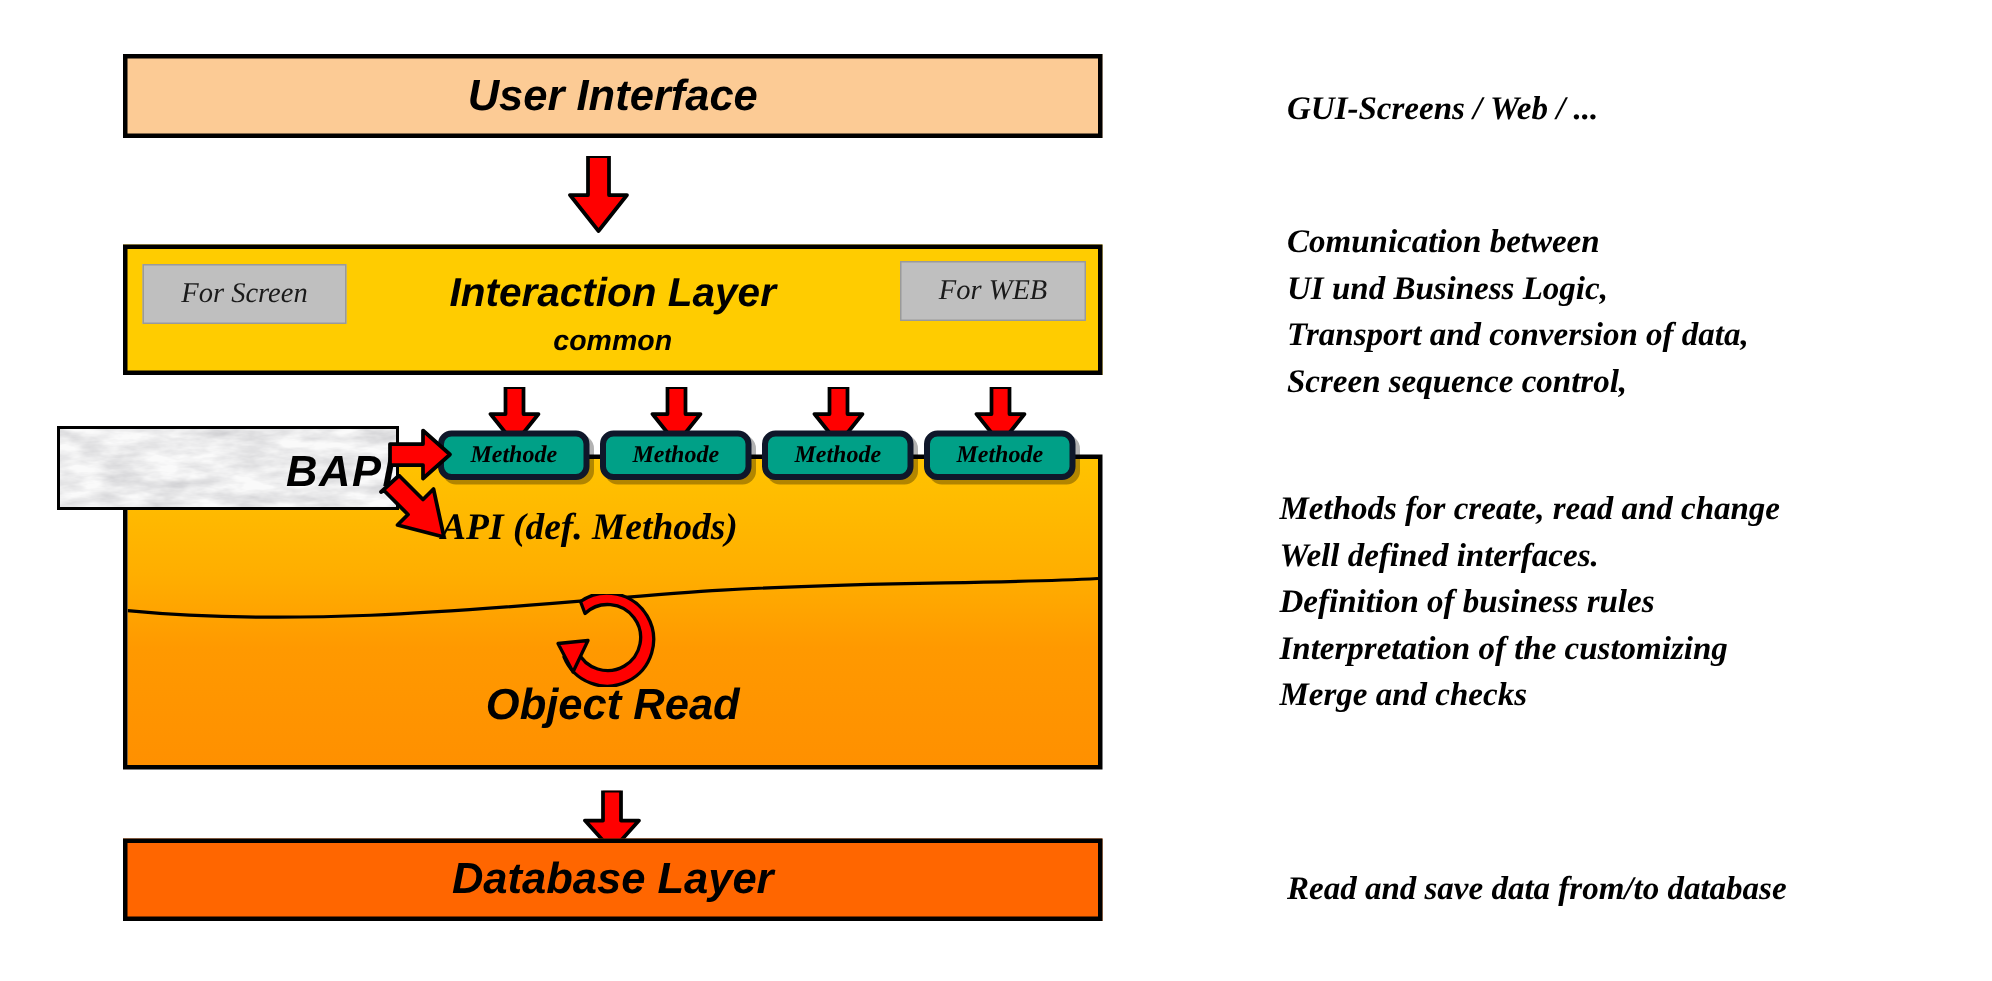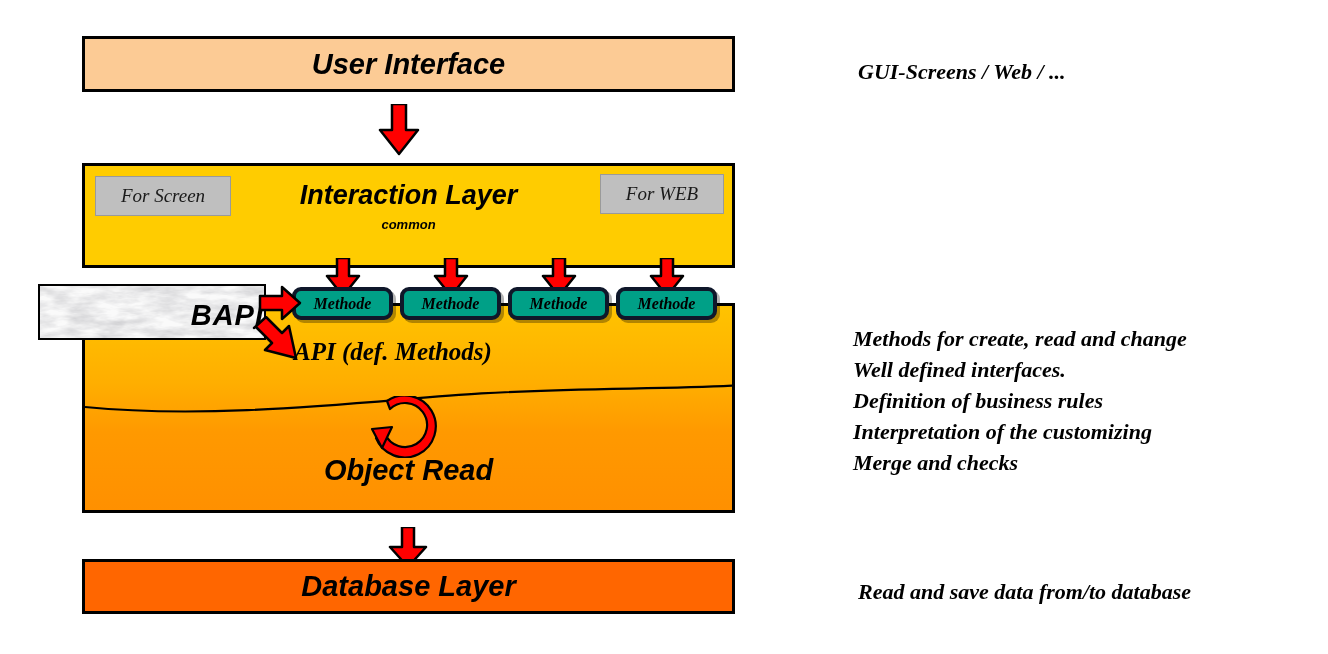--- a/index.html
+++ b/index.html
@@ -46,34 +46,34 @@
     align-items: center;
     justify-content: center;
   }
   #ui-layer .layer-title { font-size: 29px; }
 
   
   #interaction-layer {
     left: 82px;
     top: 163px;
     width: 653px;
-    height: 105px;
+    height: 87px;
     background: #FFCC00;
   }
   #interaction-title {
     position: absolute;
     left: 0; right: 0;
     top: 16px;
     font-size: 27px;
   }
   #interaction-subtitle {
     position: absolute;
     left: 0; right: 0;
     top: 52px;
-    font-size: 13px;
+    font-size: 19px;
   }
   .corner-tag {
     position: absolute;
     background: #BFBFBF;
     border: 1px solid #9a9a9a;
     font-family: "Liberation Serif", serif;
     font-size: 19px;
     color: #1a1a1a;
     display: flex;
     align-items: center;
@@ -319,20 +319,24 @@
 
   <svg class="arrow" id="arrow-object-to-db" viewBox="0 0 42 42">
     <path d="M14 0 L26 0 L26 20 L38 20 L20 40 L2 20 L14 20 Z" fill="#FF0000" stroke="#000000" stroke-width="2.5" stroke-linejoin="round"></path>
   </svg>
 
   <div class="layer" id="database-layer">
     <div class="layer-title">Database Layer</div>
   </div>
 
   <div class="annotation" id="note-ui">GUI-Screens / Web / ...</div>
+  <div class="annotation" id="note-interact">Comunication between
+UI und Business Logic,
+Transport and conversion of data,
+Screen sequence control,</div>
   <div class="annotation" id="note-database">Read and save data from/to database</div>
   <div class="annotation" id="note-object">Methods for create, read and change
 Well defined interfaces.
 Definition of business rules
 Interpretation of the customizing
 Merge and checks</div>
 
 </div>
 
 </body></html>

